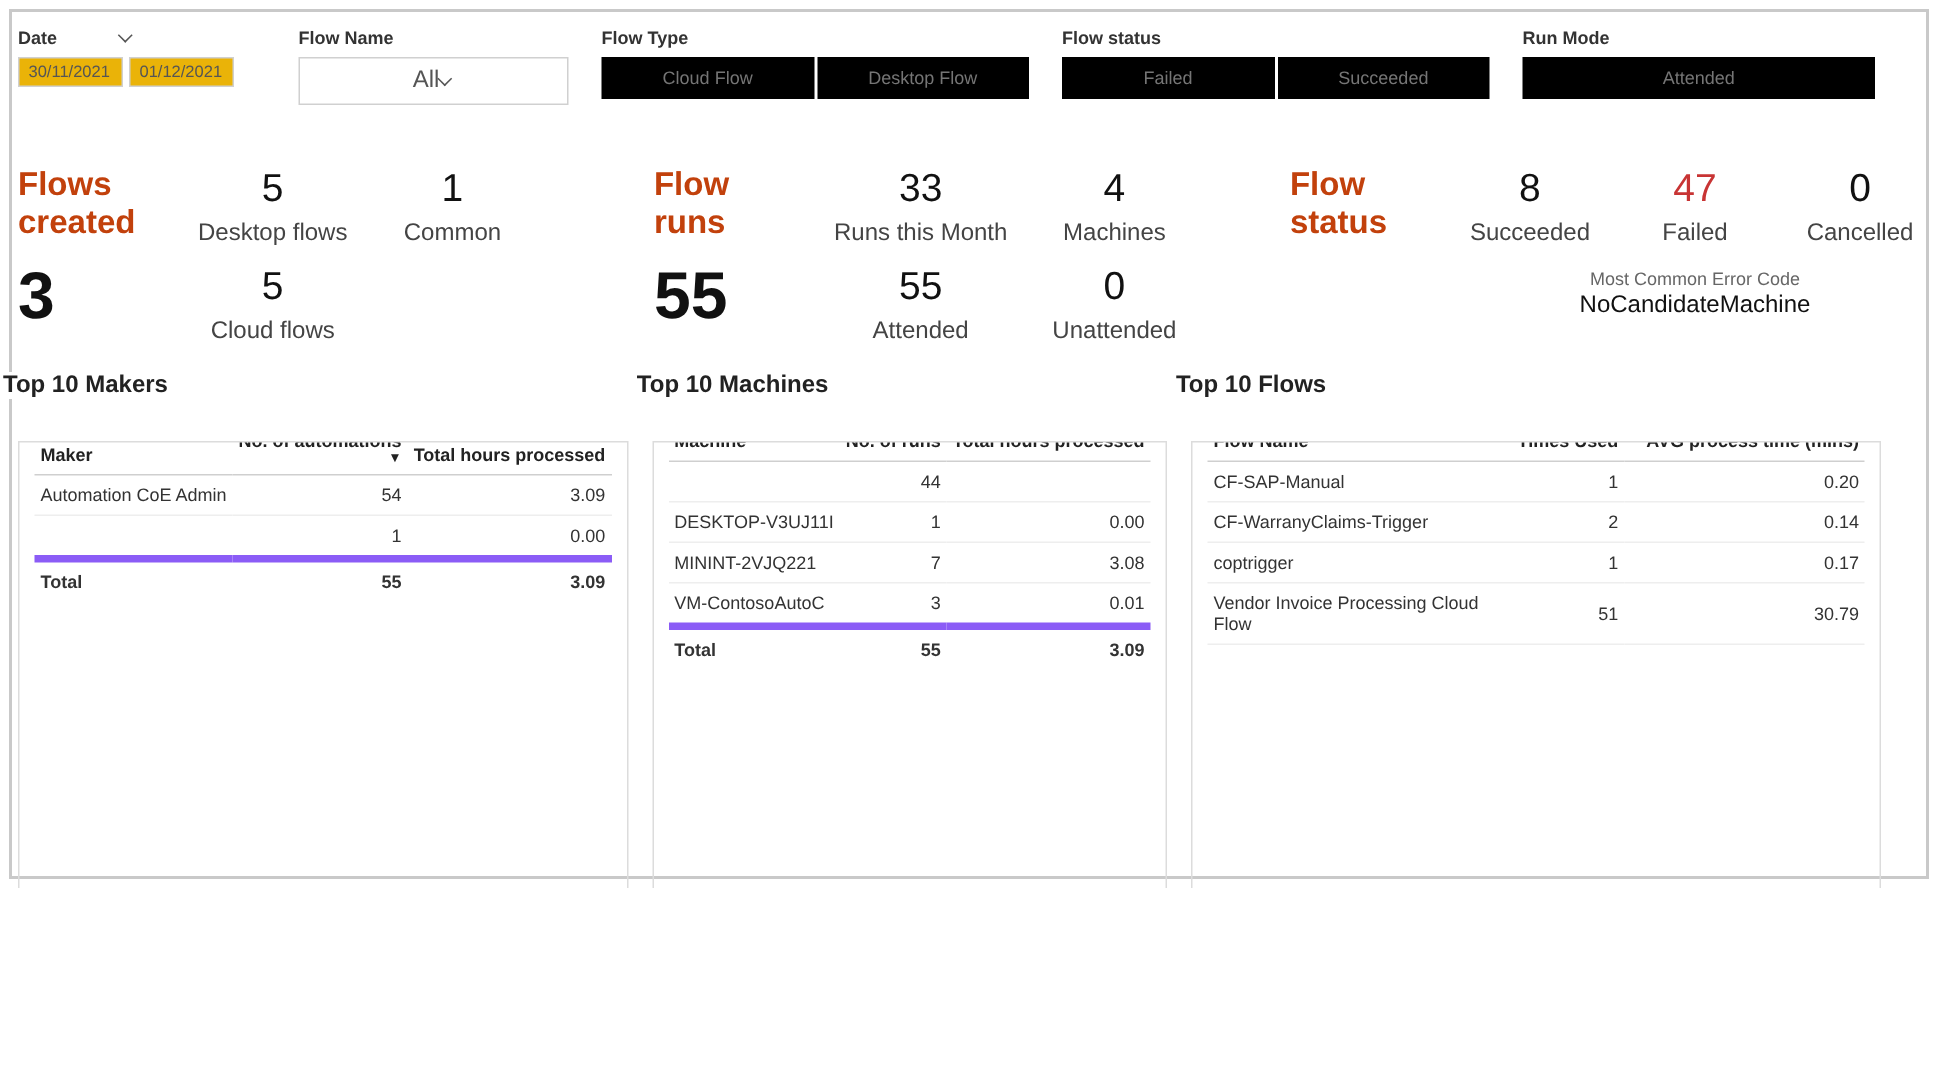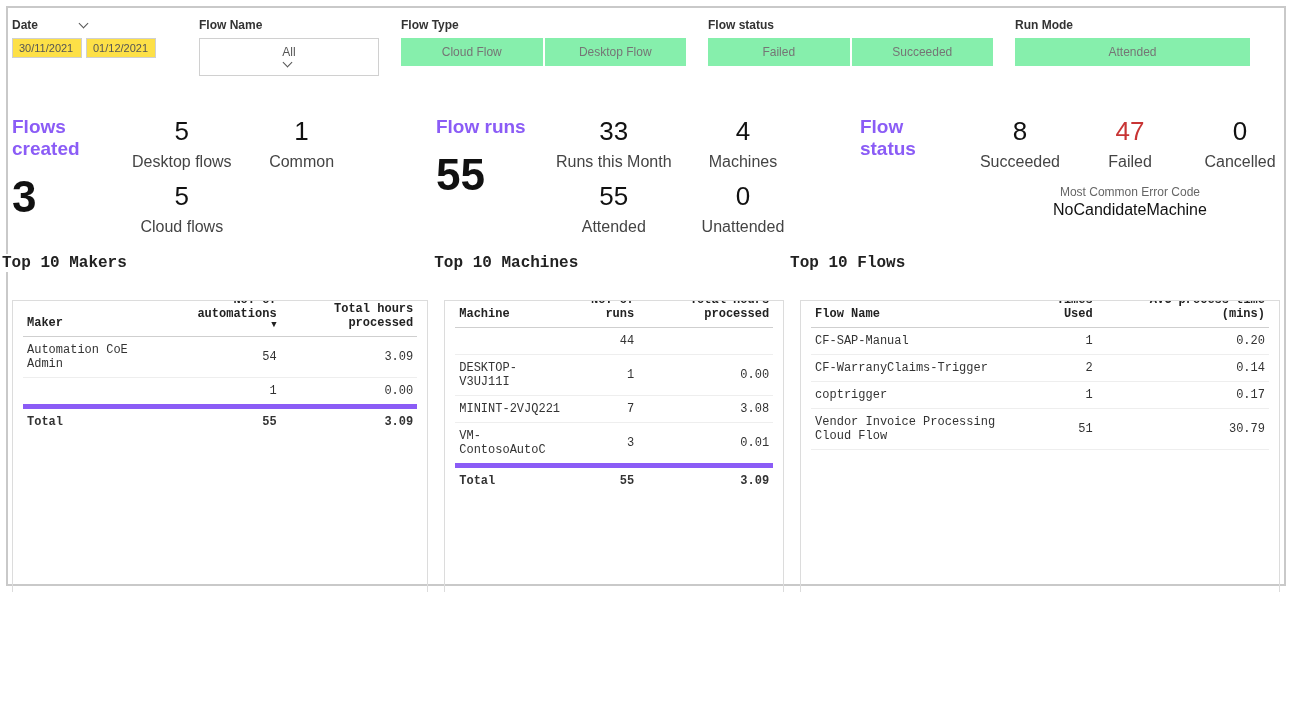--- a/index.html
+++ b/index.html
@@ -24,21 +24,21 @@
       align-items: flex-start;
     }
     .filter-group { display: flex; flex-direction: column; gap: 6px; }
     .filter-label { font-size: 12px; font-weight: 600; color: #333; }
     .date-inputs { display: flex; gap: 4px; }
     .date-input {
       border: 1px solid #d0d0d0;
       font-size: 11px;
       padding: 3px 6px;
       width: 70px;
-      background: #fde047;
+      background: #eab308;
       color: #555;
     }
     .down-chevron {
       width: 10px; height: 10px;
       display: inline-block;
       margin-left: 42px;
       position: relative;
     }
     .down-chevron::after {
       content: "";
@@ -46,56 +46,55 @@
       width: 6px; height: 6px;
       border-right: 1.5px solid #555;
       border-bottom: 1.5px solid #555;
       transform: rotate(45deg);
       position: absolute;
       top: 0; left: 0;
     }
     .flow-name-group { width: 180px; }
     .select-box {
       border: 1px solid #d0d0d0;
-      font-size: 12px;
+      font-size: 16px;
       padding: 6px 10px;
       display: flex;
-      justify-content: space-between;
+      justify-content: center;
       align-items: center;
       color: #555;
       background: #fff;
-      flex-direction: column;
     }
     .slicer-btns { display: flex; gap: 2px; }
     .slicer-btn {
       flex: 1;
-      background: #86efac;
+      background: #000000;
       color: #757575;
       border: none;
       font-size: 12px;
       padding: 7px 0;
       text-align: center;
       cursor: pointer;
     }
     .flow-type-group { width: 285px; }
     .flow-status-group { width: 285px; }
     .run-mode-group { width: 235px; }
 
     
     .metrics-row {
       display: flex;
       margin-top: 40px;
       gap: 20px;
     }
     .metric-card { flex: 1; }
     .metric-card-inner { display: flex; gap: 30px; }
     .metric-title {
-      font-size: 19px;
+      font-size: 22px;
       font-weight: 600;
-      color: #8b5cf6;
+      color: #c2410c;
       width: 90px;
       line-height: 1.15;
     }
     .metric-big {
       font-size: 44px;
       font-weight: 600;
       color: #111;
       margin-top: 12px;
     }
     .metric-col { text-align: center; min-width: 80px; }
@@ -124,21 +123,21 @@
       font-size: 16px;
       font-weight: 600;
       color: #222;
       margin-bottom: 6px;
       margin-left: -10px;
       position: relative;
       top: -22px;
       background: #fff;
       width: fit-content;
     }
-    .panel-wrap { position: relative; font-family: Liberation Mono, monospace; }
+    .panel-wrap { position: relative; }
     table { width: 100%; border-collapse: collapse; font-size: 12px; }
     th {
       text-align: left;
       font-weight: 600;
       color: #222;
       padding: 6px 4px;
       border-bottom: 1px solid #cfcfcf;
       vertical-align: bottom;
     }
     th.num, td.num { text-align: right; }

